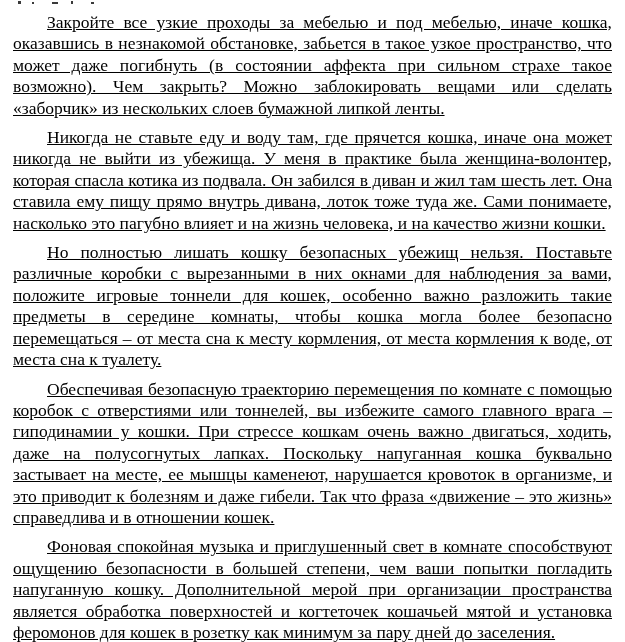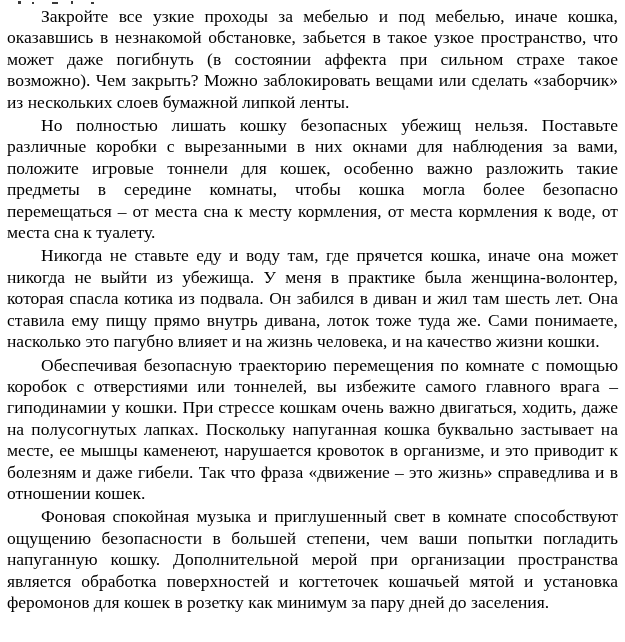--- a/index.html
+++ b/index.html
@@ -28,37 +28,38 @@
       position: relative;
       height: 4px;
       overflow: hidden;
     }
     .clipped-remnant .mark {
       position: absolute;
       bottom: 0;
       background: #3a3a3a;
     }
     .page p {
-      margin: 2px;
+      margin: 8px;
       text-align: justify;
       text-indent: 34px;
+      text-decoration: underline;
     }
   </style>
 </head>
 <body>
 
 <div class="page">
 
   <div class="clipped-remnant">
     <span class="mark" style="left:13px;  width:3px; height:3px;"></span>
     <span class="mark" style="left:27px;  width:2px; height:2px;"></span>
     <span class="mark" style="left:47px;  width:6px; height:2px;"></span>
     <span class="mark" style="left:66px;  width:2px; height:3px;"></span>
     <span class="mark" style="left:86px;  width:3px; height:2px;"></span>
   </div>
 
   <p>Закройте все узкие проходы за мебелью и под мебелью, иначе кошка, оказавшись в незнакомой обстановке, забьется в такое узкое пространство, что может даже погибнуть (в состоянии аффекта при сильном страхе такое возможно). Чем закрыть? Можно заблокировать вещами или сделать «заборчик» из нескольких слоев бумажной липкой ленты.</p>
+  <p>Никогда не ставьте еду и воду там, где прячется кошка, иначе она может никогда не выйти из убежища. У меня в практике была женщина-волонтер, которая спасла котика из подвала. Он забился в диван и жил там шесть лет. Она ставила ему пищу прямо внутрь дивана, лоток тоже туда же. Сами понимаете, насколько это пагубно влияет и на жизнь человека, и на качество жизни кошки.</p>
   <p>Но полностью лишать кошку безопасных убежищ нельзя. Поставьте различные коробки с вырезанными в них окнами для наблюдения за вами, положите игровые тоннели для кошек, особенно важно разложить такие предметы в середине комнаты, чтобы кошка могла более безопасно перемещаться – от места сна к месту кормления, от места кормления к воде, от места сна к туалету.</p>
-  <p>Никогда не ставьте еду и воду там, где прячется кошка, иначе она может никогда не выйти из убежища. У меня в практике была женщина-волонтер, которая спасла котика из подвала. Он забился в диван и жил там шесть лет. Она ставила ему пищу прямо внутрь дивана, лоток тоже туда же. Сами понимаете, насколько это пагубно влияет и на жизнь человека, и на качество жизни кошки.</p>
   <p>Обеспечивая безопасную траекторию перемещения по комнате с помощью коробок с отверстиями или тоннелей, вы избежите самого главного врага – гиподинамии у кошки. При стрессе кошкам очень важно двигаться, ходить, даже на полусогнутых лапках. Поскольку напуганная кошка буквально застывает на месте, ее мышцы каменеют, нарушается кровоток в организме, и это приводит к болезням и даже гибели. Так что фраза «движение – это жизнь» справедлива и в отношении кошек.</p>
   <p>Фоновая спокойная музыка и приглушенный свет в комнате способствуют ощущению безопасности в большей степени, чем ваши попытки погладить напуганную кошку. Дополнительной мерой при организации пространства является обработка поверхностей и когтеточек кошачьей мятой и установка феромонов для кошек в розетку как минимум за пару дней до заселения.</p>
 
 </div>
 
 </body></html>

